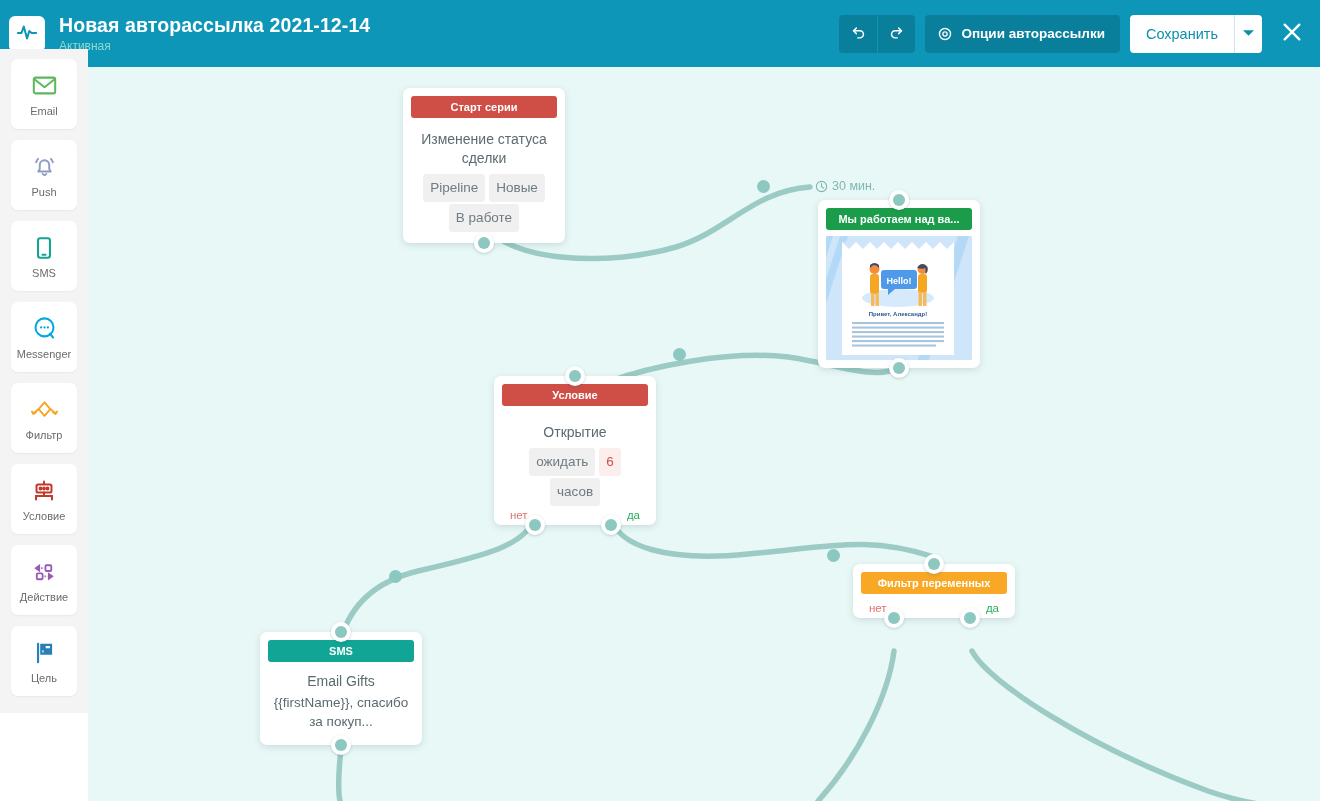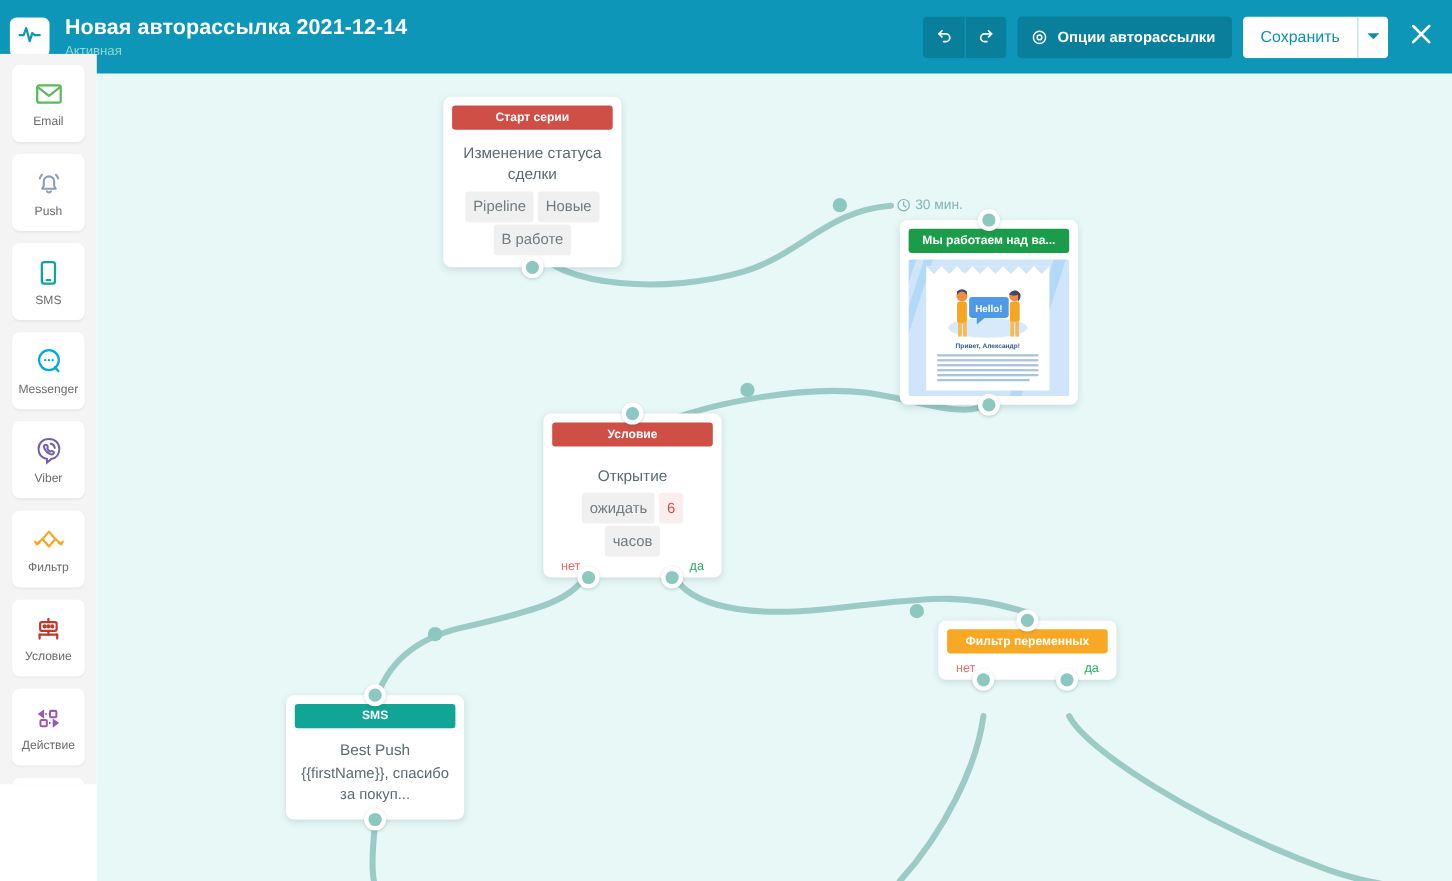--- a/index.html
+++ b/index.html
@@ -271,30 +271,20 @@
           <circle cx="12" cy="11" r="8"></circle>
           <path d="M16.8 16.6 L19.6 20" stroke-linecap="round"></path>
           <circle cx="9" cy="11" r="1" fill="#00a9e0" stroke="none"></circle>
           <circle cx="12" cy="11" r="1" fill="#00a9e0" stroke="none"></circle>
           <circle cx="15" cy="11" r="1" fill="#00a9e0" stroke="none"></circle>
         </svg>
       </span>
       <span class="side-label">Messenger</span>
     </div>
 
-    <div class="side-item">
-      <span class="side-ico">
-        <svg width="27" height="27" viewBox="0 0 24 24" fill="none" stroke="#7360a8" stroke-width="1.6">
-          <path d="M12 2.8 c5 0 8.4 3.2 8.4 8 0 4.2-2.5 7.3-6.4 8 l-3.6 3 v-3 C6.3 18 3.6 15 3.6 10.8 c0-4.8 3.4-8 8.4-8 Z"></path>
-          <path d="M9.2 7.6 c.9-.5 1.3 .2 1.8 1.2 .4 .9-.5 1 -.3 1.7 .3 1 1.3 2 2.3 2.3 .7 .2 .8-.7 1.7-.3 1 .5 1.7 .9 1.2 1.8 -.6 1-2 1.1-3.3 .5 -1.7-.8-3.4-2.5-4.2-4.2 -.6-1.3-.5-2.5 .5-3 Z" stroke-linejoin="round"></path>
-          <path d="M13.4 6.6 a4 4 0 0 1 3.3 3.4" stroke-linecap="round"></path>
-        </svg>
-      </span>
-      <span class="side-label">Viber</span>
-    </div>
 
     <div class="side-item">
       <span class="side-ico">
         <svg width="29" height="26" viewBox="0 0 30 24" fill="none" stroke="#f5a623" stroke-width="2" stroke-linecap="round" stroke-linejoin="round">
           <path d="M15 4 L21 11 L15 18 L9 11 Z"></path>
           <path d="M9 11 L3.5 15.5"></path>
             <path d="M21 11 L26.5 15.5"></path>
           <path d="M2 13.5 L3.6 16 L6 14.6" fill="#f5a623"></path>
           <path d="M28 13.5 L26.4 16 L24 14.6" fill="#f5a623"></path>
         </svg>
@@ -479,21 +469,21 @@
         </div>
       </div>
       <div class="port" style="left:71px; top:-10px;"></div>
       <div class="port" style="left:31px; bottom:-10px;"></div>
       <div class="port" style="left:107px; bottom:-10px;"></div>
     </div>
 
     <div class="node" style="left:172px; top:565px; width:162px;">
       <div class="node-hdr hdr-teal">SMS</div>
       <div class="node-body" style="padding:10px 12px 14px 12px;">
-        <div class="node-main">Best Push</div>
+        <div class="node-main">Email Gifts</div>
         <div class="node-main" style="margin-top:2px; font-size:13.5px;">{{firstName}}, спасибо за покуп...</div>
       </div>
       <div class="port" style="left:71px; top:-10px;"></div>
       <div class="port" style="left:71px; bottom:-10px;"></div>
     </div>
 
   </div>
 </div>
 
 </body></html>

